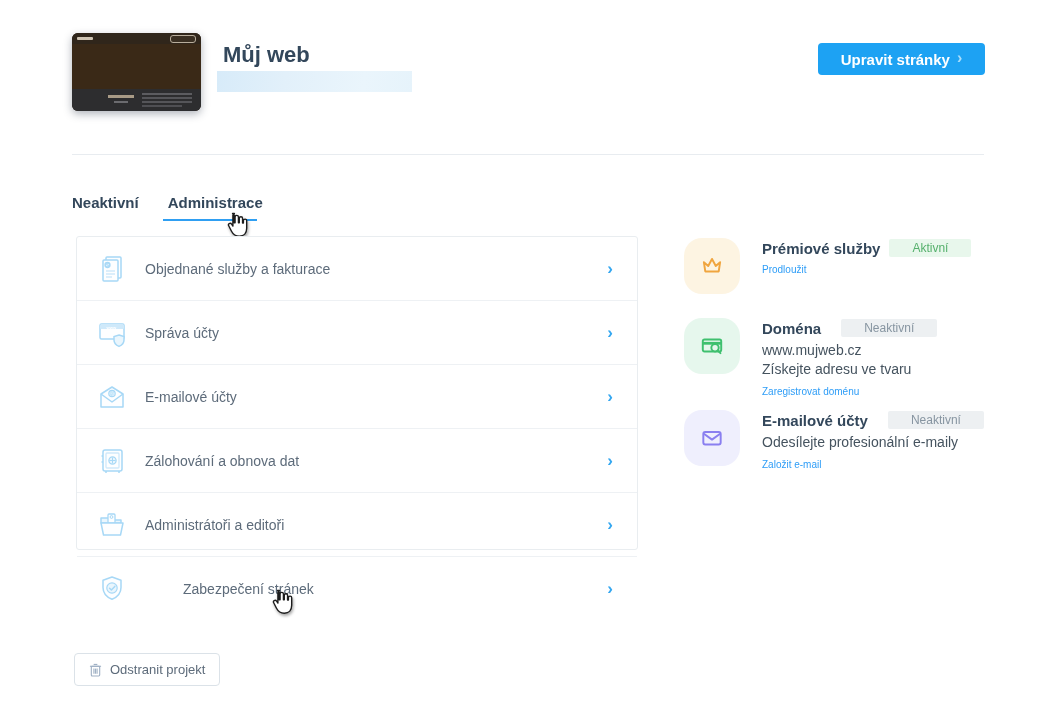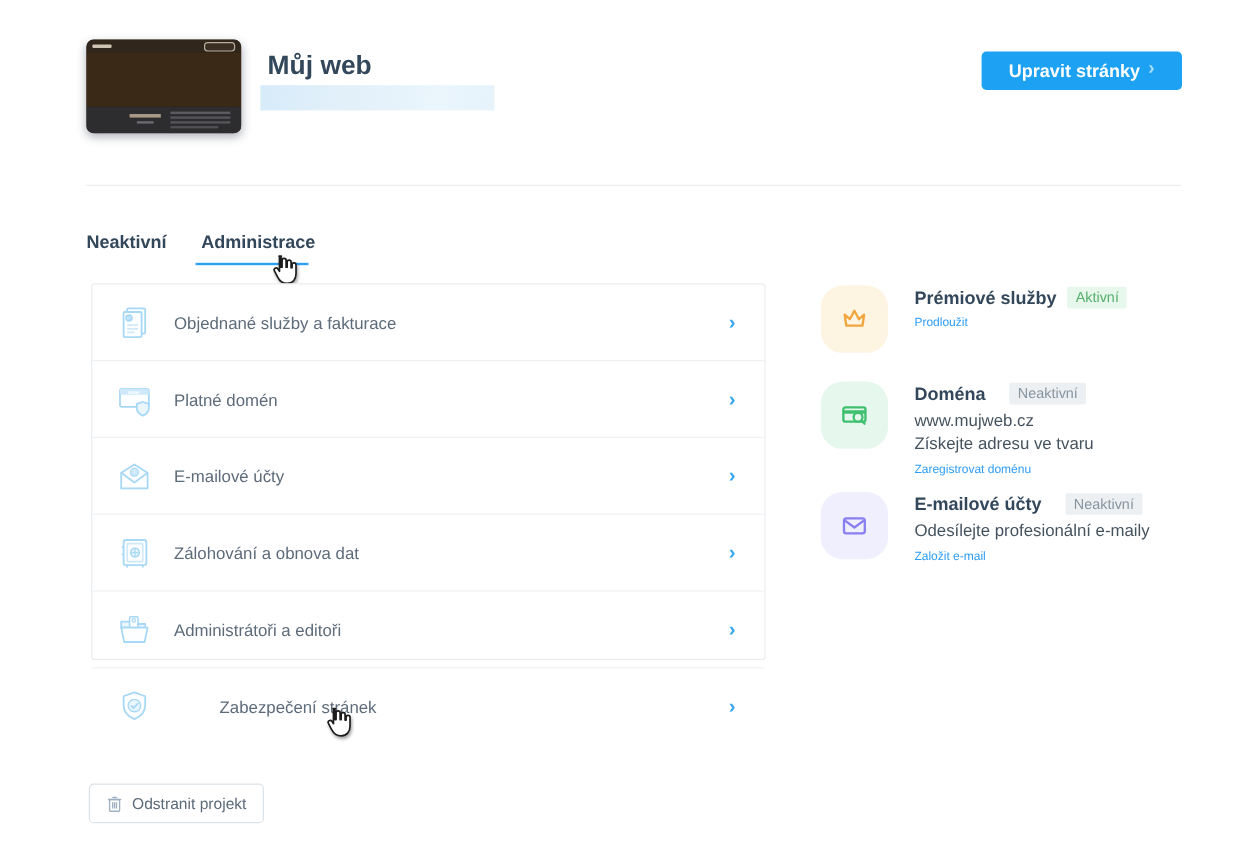--- a/index.html
+++ b/index.html
@@ -62,21 +62,21 @@
 
   
   .service{position:absolute;left:684px;display:flex;gap:22px;}
   .svc-icon{width:56px;height:56px;border-radius:18px;display:flex;align-items:center;
             justify-content:center;flex:0 0 auto;}
   .svc-icon.cream{background:#fdf4e2;}
   .svc-icon.green{background:#e6f7ed;}
   .svc-icon.lav{background:#efeffd;}
   .svc-text{width:238px;padding-top:1px;}
   .svc-title{font-size:15px;font-weight:bold;color:#33475b;display:flex;align-items:center;gap:9px;}
-  .badge{font-size:12px;font-weight:normal;padding:2px 7px;border-radius:2px;white-space:nowrap;}
+  .badge{font-size:12px;font-weight:normal;padding:2px 23px;border-radius:2px;white-space:nowrap;}
   .badge.active{background:#e8f7ec;color:#55b06c;}
   .badge.inactive{background:#edf0f2;color:#8795a1;margin-left:11px;}
   .svc-body{font-size:14px;color:#45535f;margin-top:4px;line-height:19px;}
   .svc-link{font-size:10px;color:#2e9df7;margin-top:7px;cursor:pointer;display:inline-block;}
 
   
   .delete-btn{position:absolute;left:74px;top:653px;height:33px;padding:14px 14px;background:#fff;
               border:1px solid #dbe2e8;border-radius:4px;color:#5d6b7a;font-size:13px;
               display:flex;align-items:center;gap:8px;cursor:pointer;
               font-family:"Liberation Sans",sans-serif;}
@@ -147,21 +147,21 @@
       <span class="menu-chev">›</span>
     </div>
 
     <div class="menu-row">
       <svg class="menu-icon" viewBox="0 0 34 34">
         <rect x="5" y="8" width="24" height="15" rx="1.5" fill="#fdfeff" stroke="#a7d8f6" stroke-width="1.5"></rect>
         <rect x="5" y="8" width="24" height="5" rx="1.5" fill="#cfe9fa"></rect>
         <text x="11.5" y="12.6" font-size="4.2" fill="#fff" font-weight="bold">www</text>
         <path d="M24 19l5 1.6v3.4c0 3.2-2 5.2-5 6.4-3-1.2-5-3.2-5-6.4v-3.4z" fill="#eaf6fd" stroke="#a7d8f6" stroke-width="1.5"></path>
       </svg>
-      <span class="menu-label">Platné domén</span>
+      <span class="menu-label">Správa účty</span>
       <span class="menu-chev">›</span>
     </div>
 
     <div class="menu-row">
       <svg class="menu-icon" viewBox="0 0 34 34">
         <path d="M6 14l11-7 11 7v13H6z" fill="#fdfeff" stroke="#a7d8f6" stroke-width="1.5" stroke-linejoin="round"></path>
         <circle cx="17" cy="13.5" r="3.2" fill="#eaf6fd" stroke="#a7d8f6" stroke-width="1.2"></circle>
         <text x="17" y="15.4" font-size="5" fill="#a7d8f6" text-anchor="middle">@</text>
         <path d="M6 14l11 8 11-8" fill="none" stroke="#a7d8f6" stroke-width="1.5" stroke-linejoin="round"></path>
       </svg>

